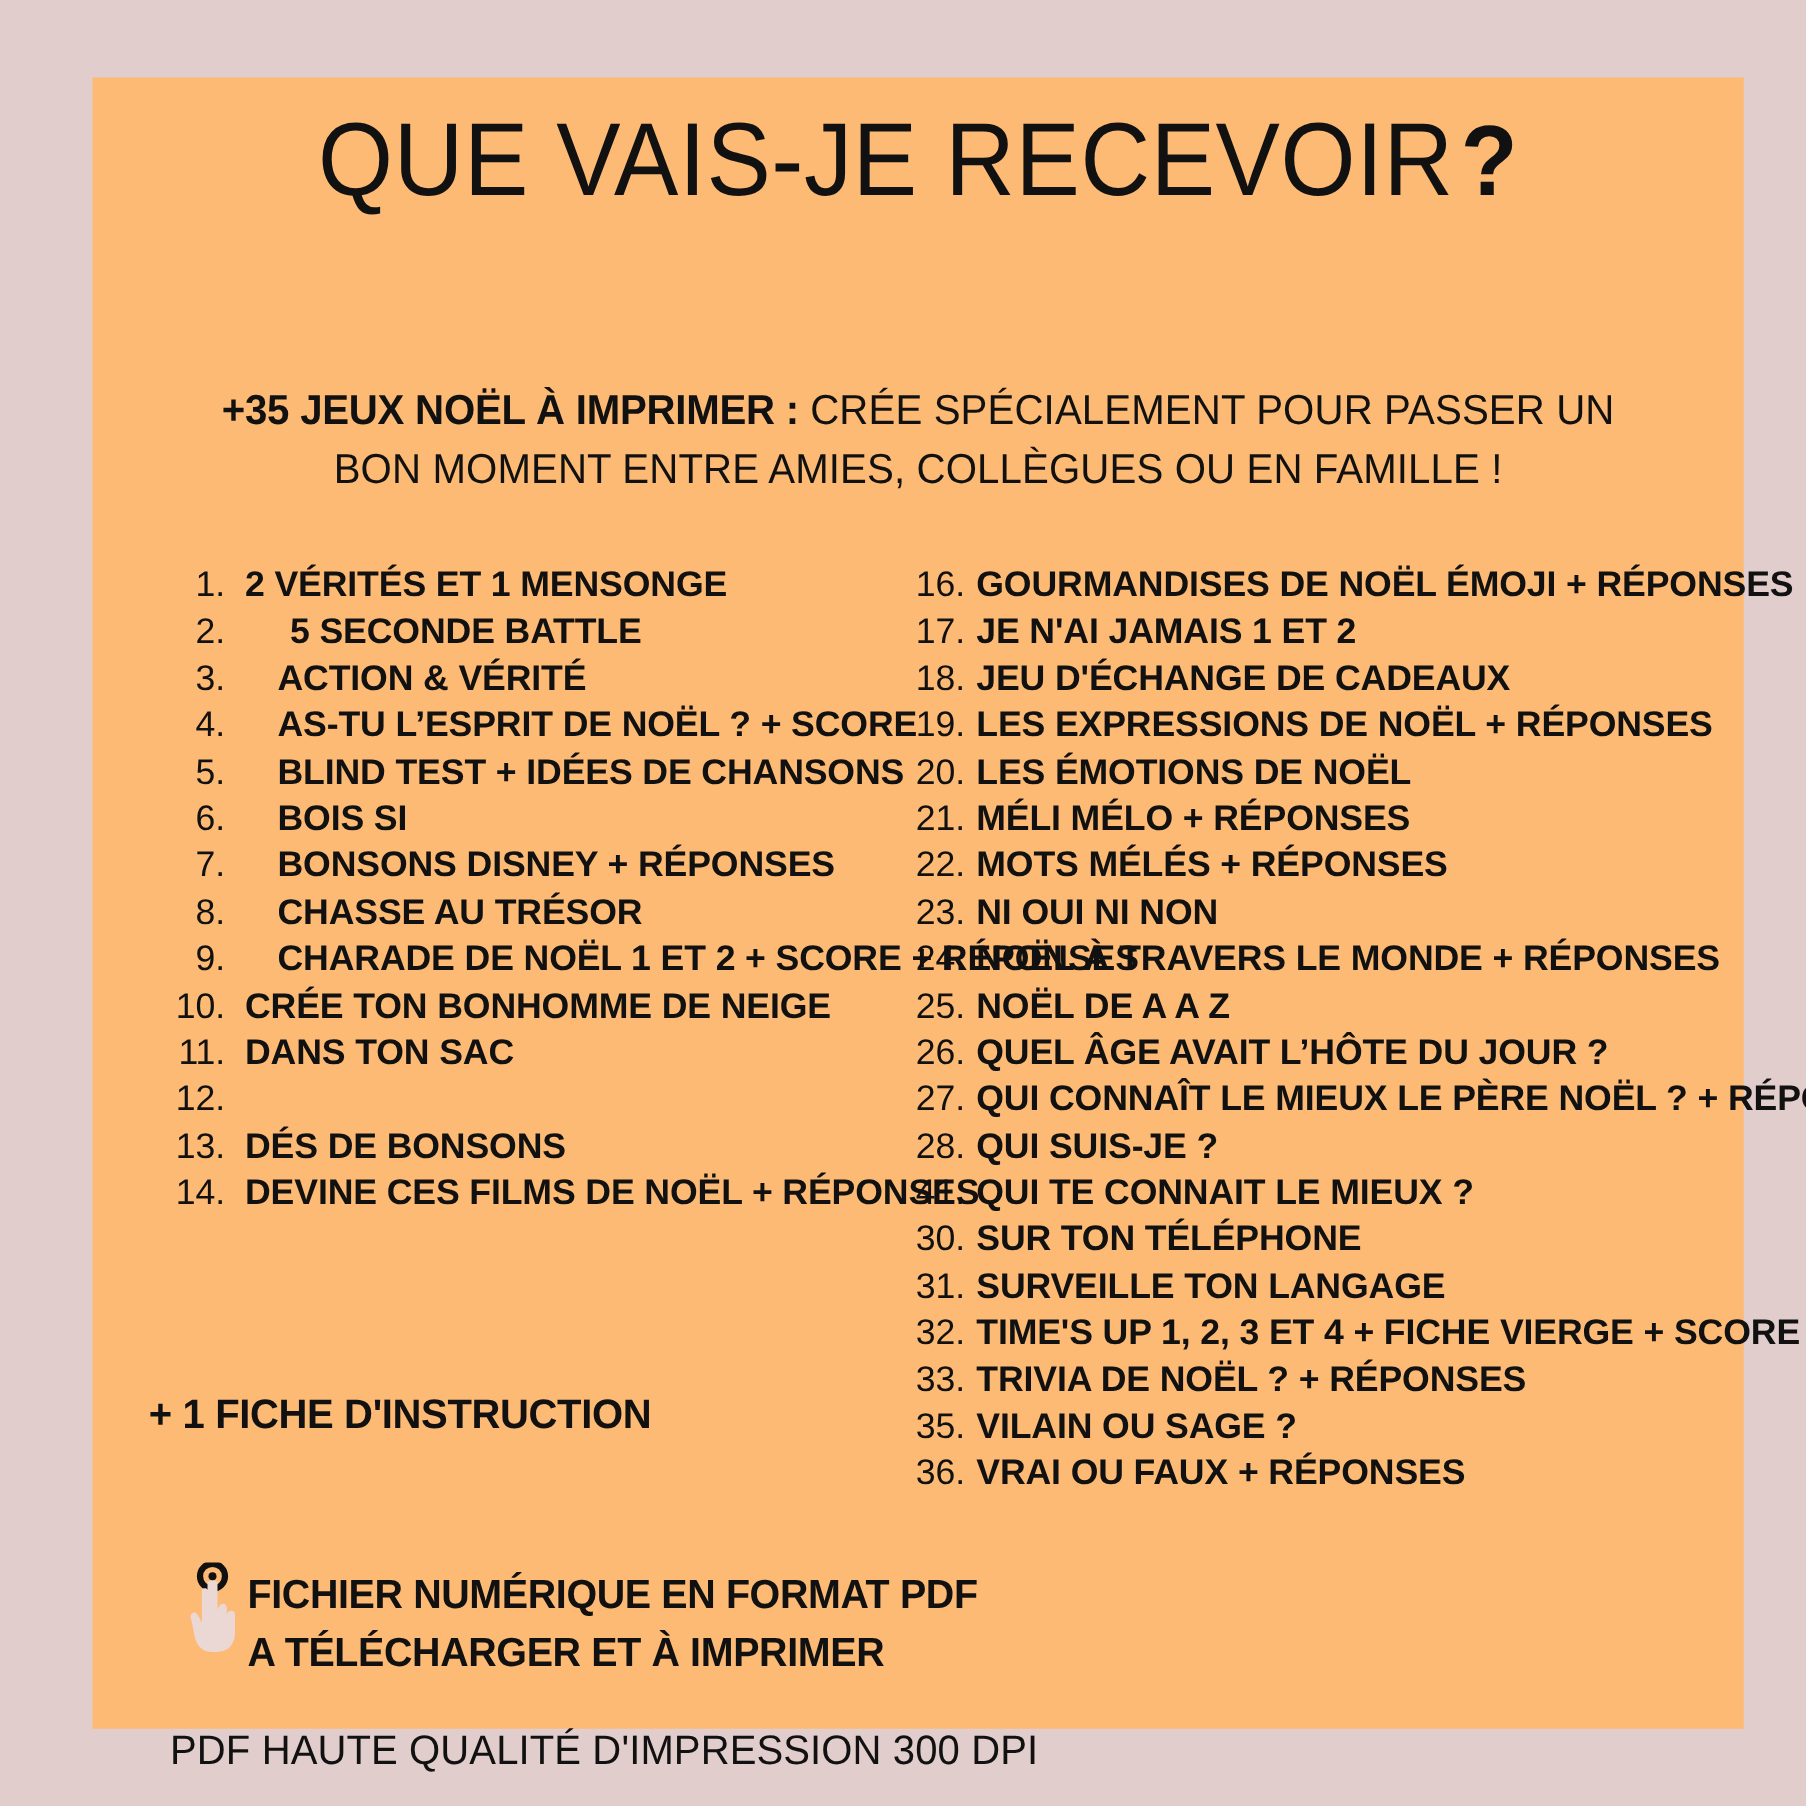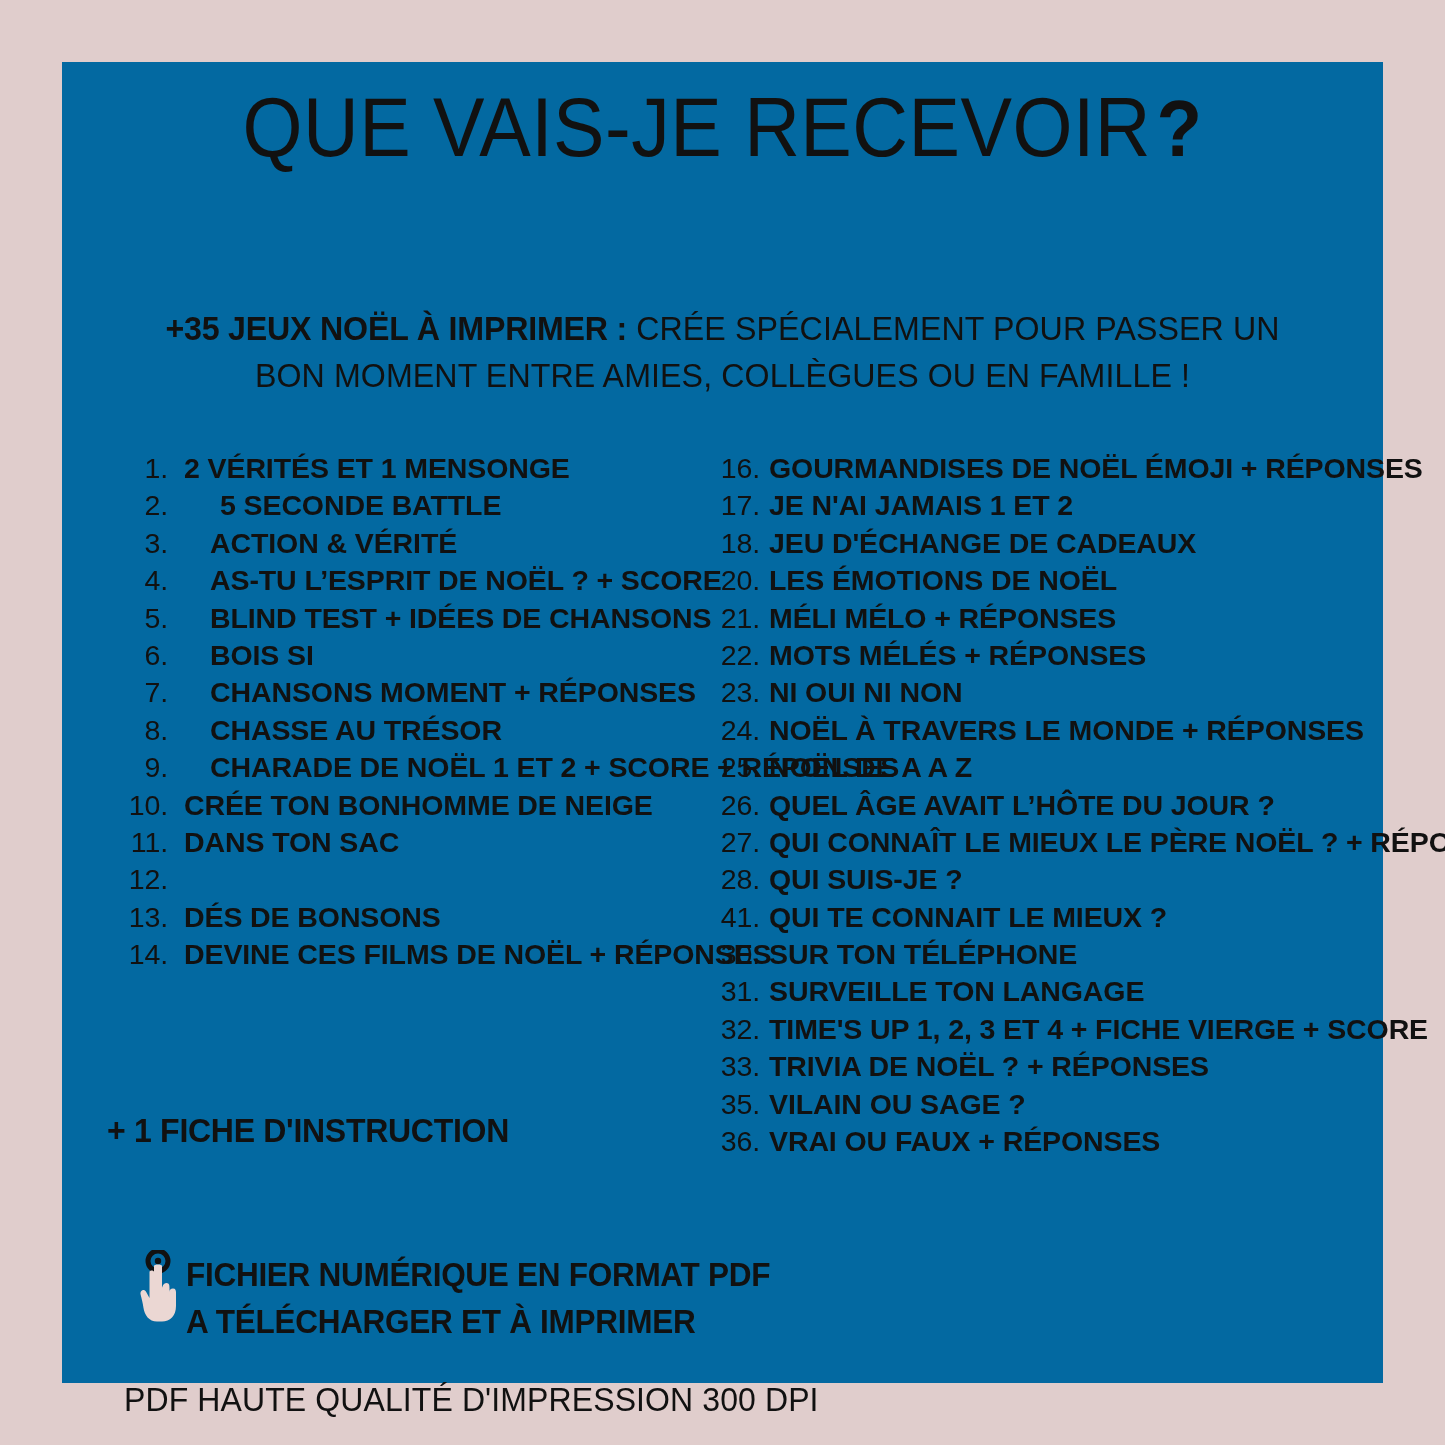--- a/index.html
+++ b/index.html
@@ -175,21 +175,21 @@
     color: #111111;
     white-space: nowrap;
     transform: scaleX(0.97);
     transform-origin: 0 0;
   }
 </style>
 </head>
 <body>
 
 <div id="poster" style="background: rgb(224, 205, 204);">
-  <div id="sheet" style="background: #0369a1;">
+  <div id="sheet" style="background: #fdba74; margin-left: 12px;">
 
     <div id="title">
       <span>QUE VAIS-JE RECEVOIR</span><span class="qmark">?</span>
     </div>
 
     <div id="subtitle">
       <span class="lead">+35 JEUX NOËL À IMPRIMER :</span><span class="rest"> CRÉE SPÉCIALEMENT POUR PASSER UN BON MOMENT ENTRE AMIES, COLLÈGUES OU EN FAMILLE !</span>
     </div>
 
     <div class="col" id="col-left">
@@ -212,21 +212,21 @@
         <div class="game-row deep">
           <span class="game-num">5.</span>
           <span class="game-label">BLIND TEST + IDÉES DE CHANSONS</span>
         </div>
         <div class="game-row deep">
           <span class="game-num">6.</span>
           <span class="game-label">BOIS SI</span>
         </div>
         <div class="game-row deep">
           <span class="game-num">7.</span>
-          <span class="game-label">CHANSONS MOMENT + RÉPONSES</span>
+          <span class="game-label">BONSONS DISNEY + RÉPONSES</span>
         </div>
         <div class="game-row deep">
           <span class="game-num">8.</span>
           <span class="game-label">CHASSE AU TRÉSOR</span>
         </div>
         <div class="game-row deep">
           <span class="game-num">9.</span>
           <span class="game-label">CHARADE DE NOËL 1 ET 2 + SCORE + RÉPONSES</span>
         </div>
         <div class="game-row">
@@ -254,20 +254,24 @@
           <span class="game-num">16.</span>
           <span class="game-label">GOURMANDISES DE NOËL ÉMOJI + RÉPONSES</span>
         </div>
         <div class="game-row">
           <span class="game-num">17.</span>
           <span class="game-label">JE N'AI JAMAIS 1 ET 2</span>
         </div>
         <div class="game-row">
           <span class="game-num">18.</span>
           <span class="game-label">JEU D'ÉCHANGE DE CADEAUX</span>
+        </div>
+        <div class="game-row">
+          <span class="game-num">19.</span>
+          <span class="game-label">LES EXPRESSIONS DE NOËL + RÉPONSES</span>
         </div>
         <div class="game-row">
           <span class="game-num">20.</span>
           <span class="game-label">LES ÉMOTIONS DE NOËL</span>
         </div>
         <div class="game-row">
           <span class="game-num">21.</span>
           <span class="game-label">MÉLI MÉLO + RÉPONSES</span>
         </div>
         <div class="game-row">

